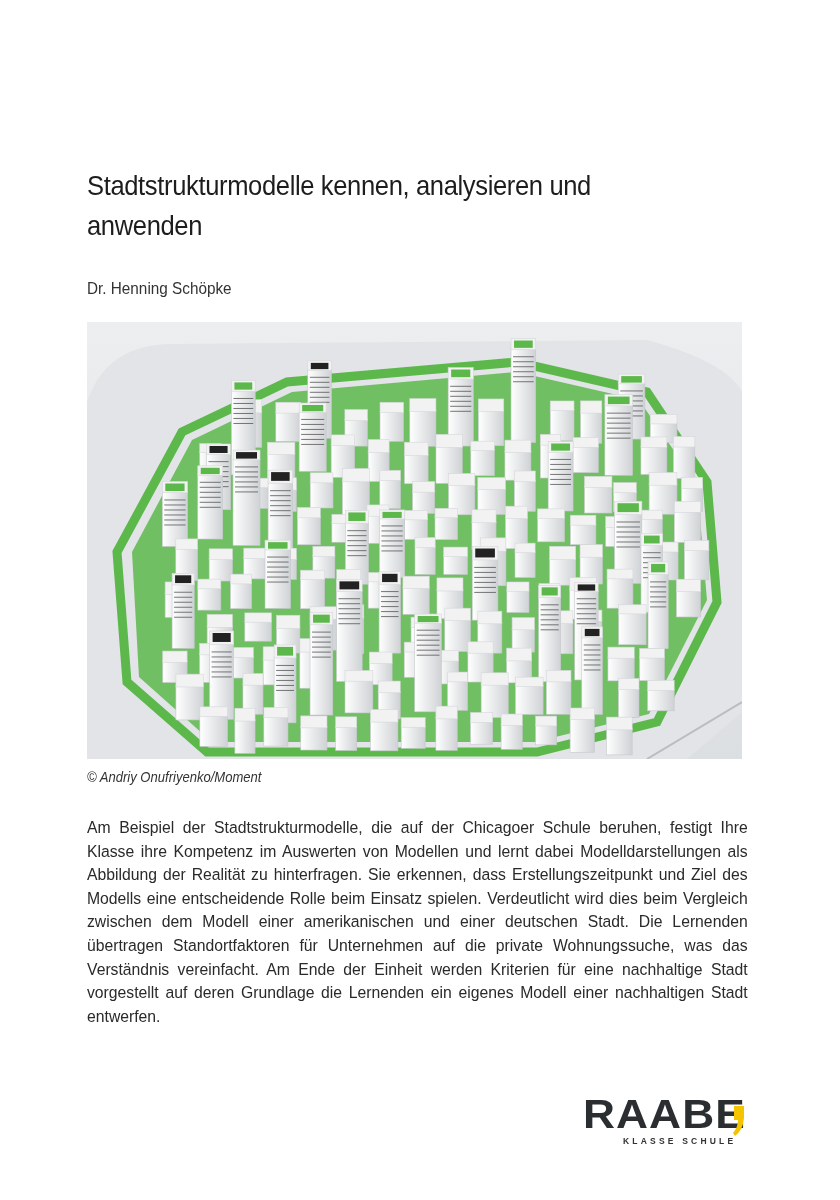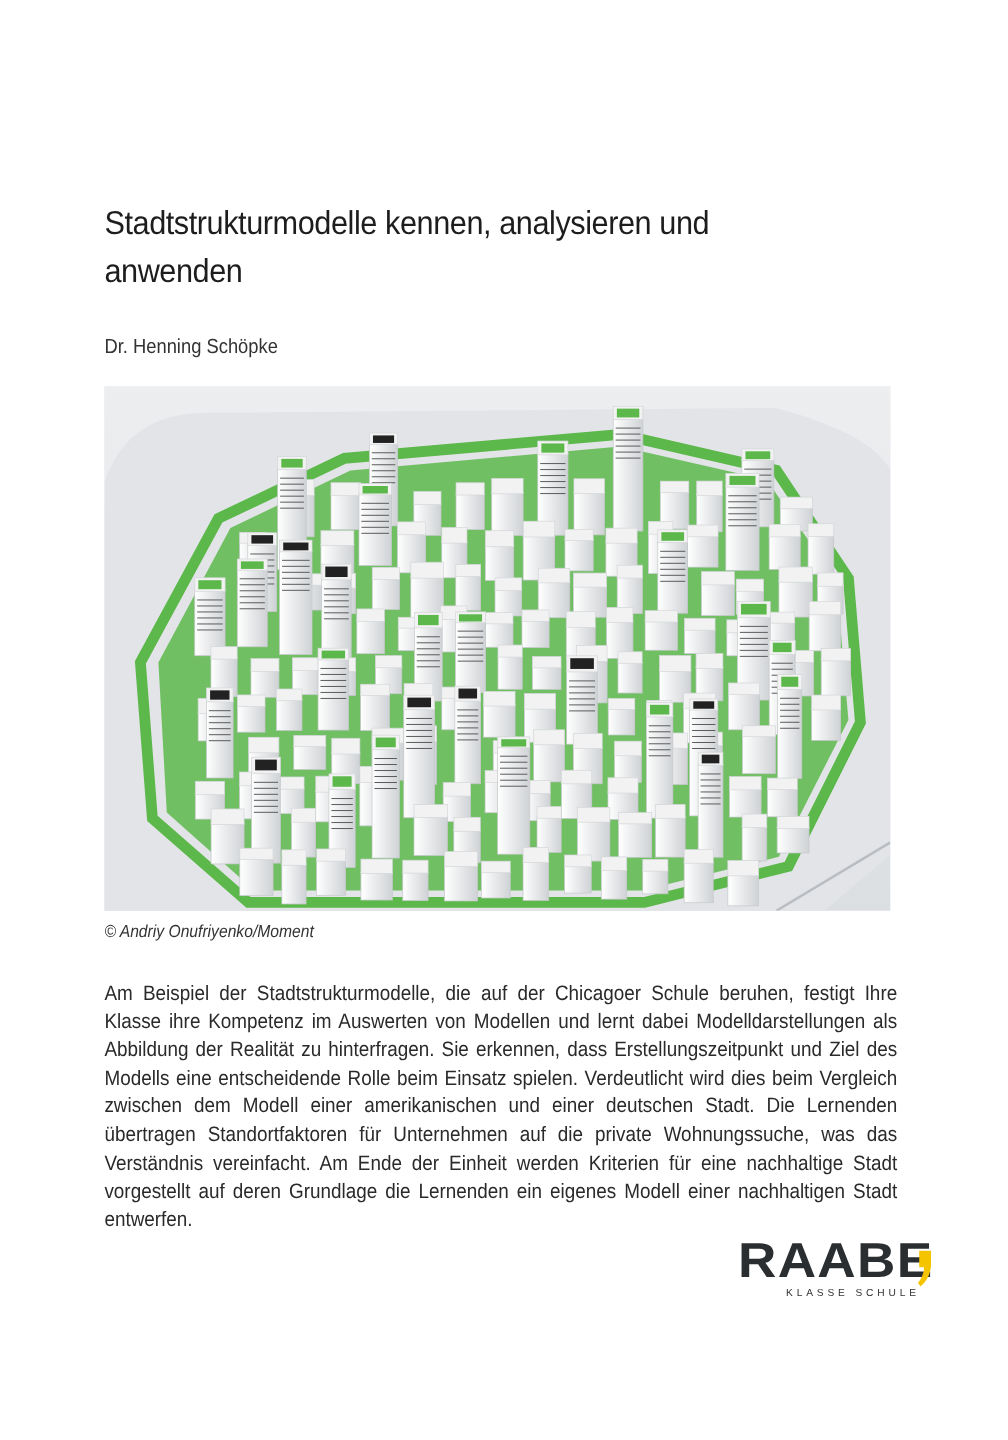--- a/index.html
+++ b/index.html
@@ -11,27 +11,27 @@
     .author { position: absolute; left: 87px; top: 279px; font-size: 17px; color: #333;
               transform: scaleX(0.9); transform-origin: left top; }
     .figure { position: absolute; left: 87px; top: 322px; width: 655px; height: 437px;
               overflow: hidden; background: #e6e8ea; }
     .figure svg { display: block; }
     .credit { position: absolute; left: 87px; top: 769px; font-size: 14.5px; font-style: italic;
               color: #333; transform: scaleX(0.9); transform-origin: left top; }
     .abstract { position: absolute; left: 87px; top: 816px; width: 730px;
                 font-size: 17.4px; line-height: 23.6px; color: #2a2a2a; text-align: justify;
                 transform: scaleX(0.905); transform-origin: left top; margin: 0; hyphens: manual; }
-    .logo { position: absolute; left: 583px; top: 1028px; width: 170px; height: 60px; margin-left: 32px; }
+    .logo { position: absolute; left: 583px; top: 1092px; width: 170px; height: 60px; }
     .logo-word { position: absolute; left: 0; top: 0; font-size: 41px; font-weight: 700;
                  color: #2b2e30; letter-spacing: 1px; line-height: 44px;
                  transform: scaleX(1.08); transform-origin: left top; }
     .logo-comma { position: absolute; left: 150px; top: 14px; width: 11px; height: 30px; }
     .logo-sub { position: absolute; left: 40px; top: 44px; font-size: 8.5px; letter-spacing: 3.2px;
-                color: #333; font-weight: 400; }
+                color: #333; font-weight: 700; }
   </style>
 </head>
 <body>
 
 <h1 class="title">Stadtstrukturmodelle kennen, analysieren und anwenden</h1>
 
 <div class="author">Dr. Henning Schöpke</div>
 
 <div class="figure">
   <svg id="city" width="655" height="437" viewBox="0 0 655 437">

